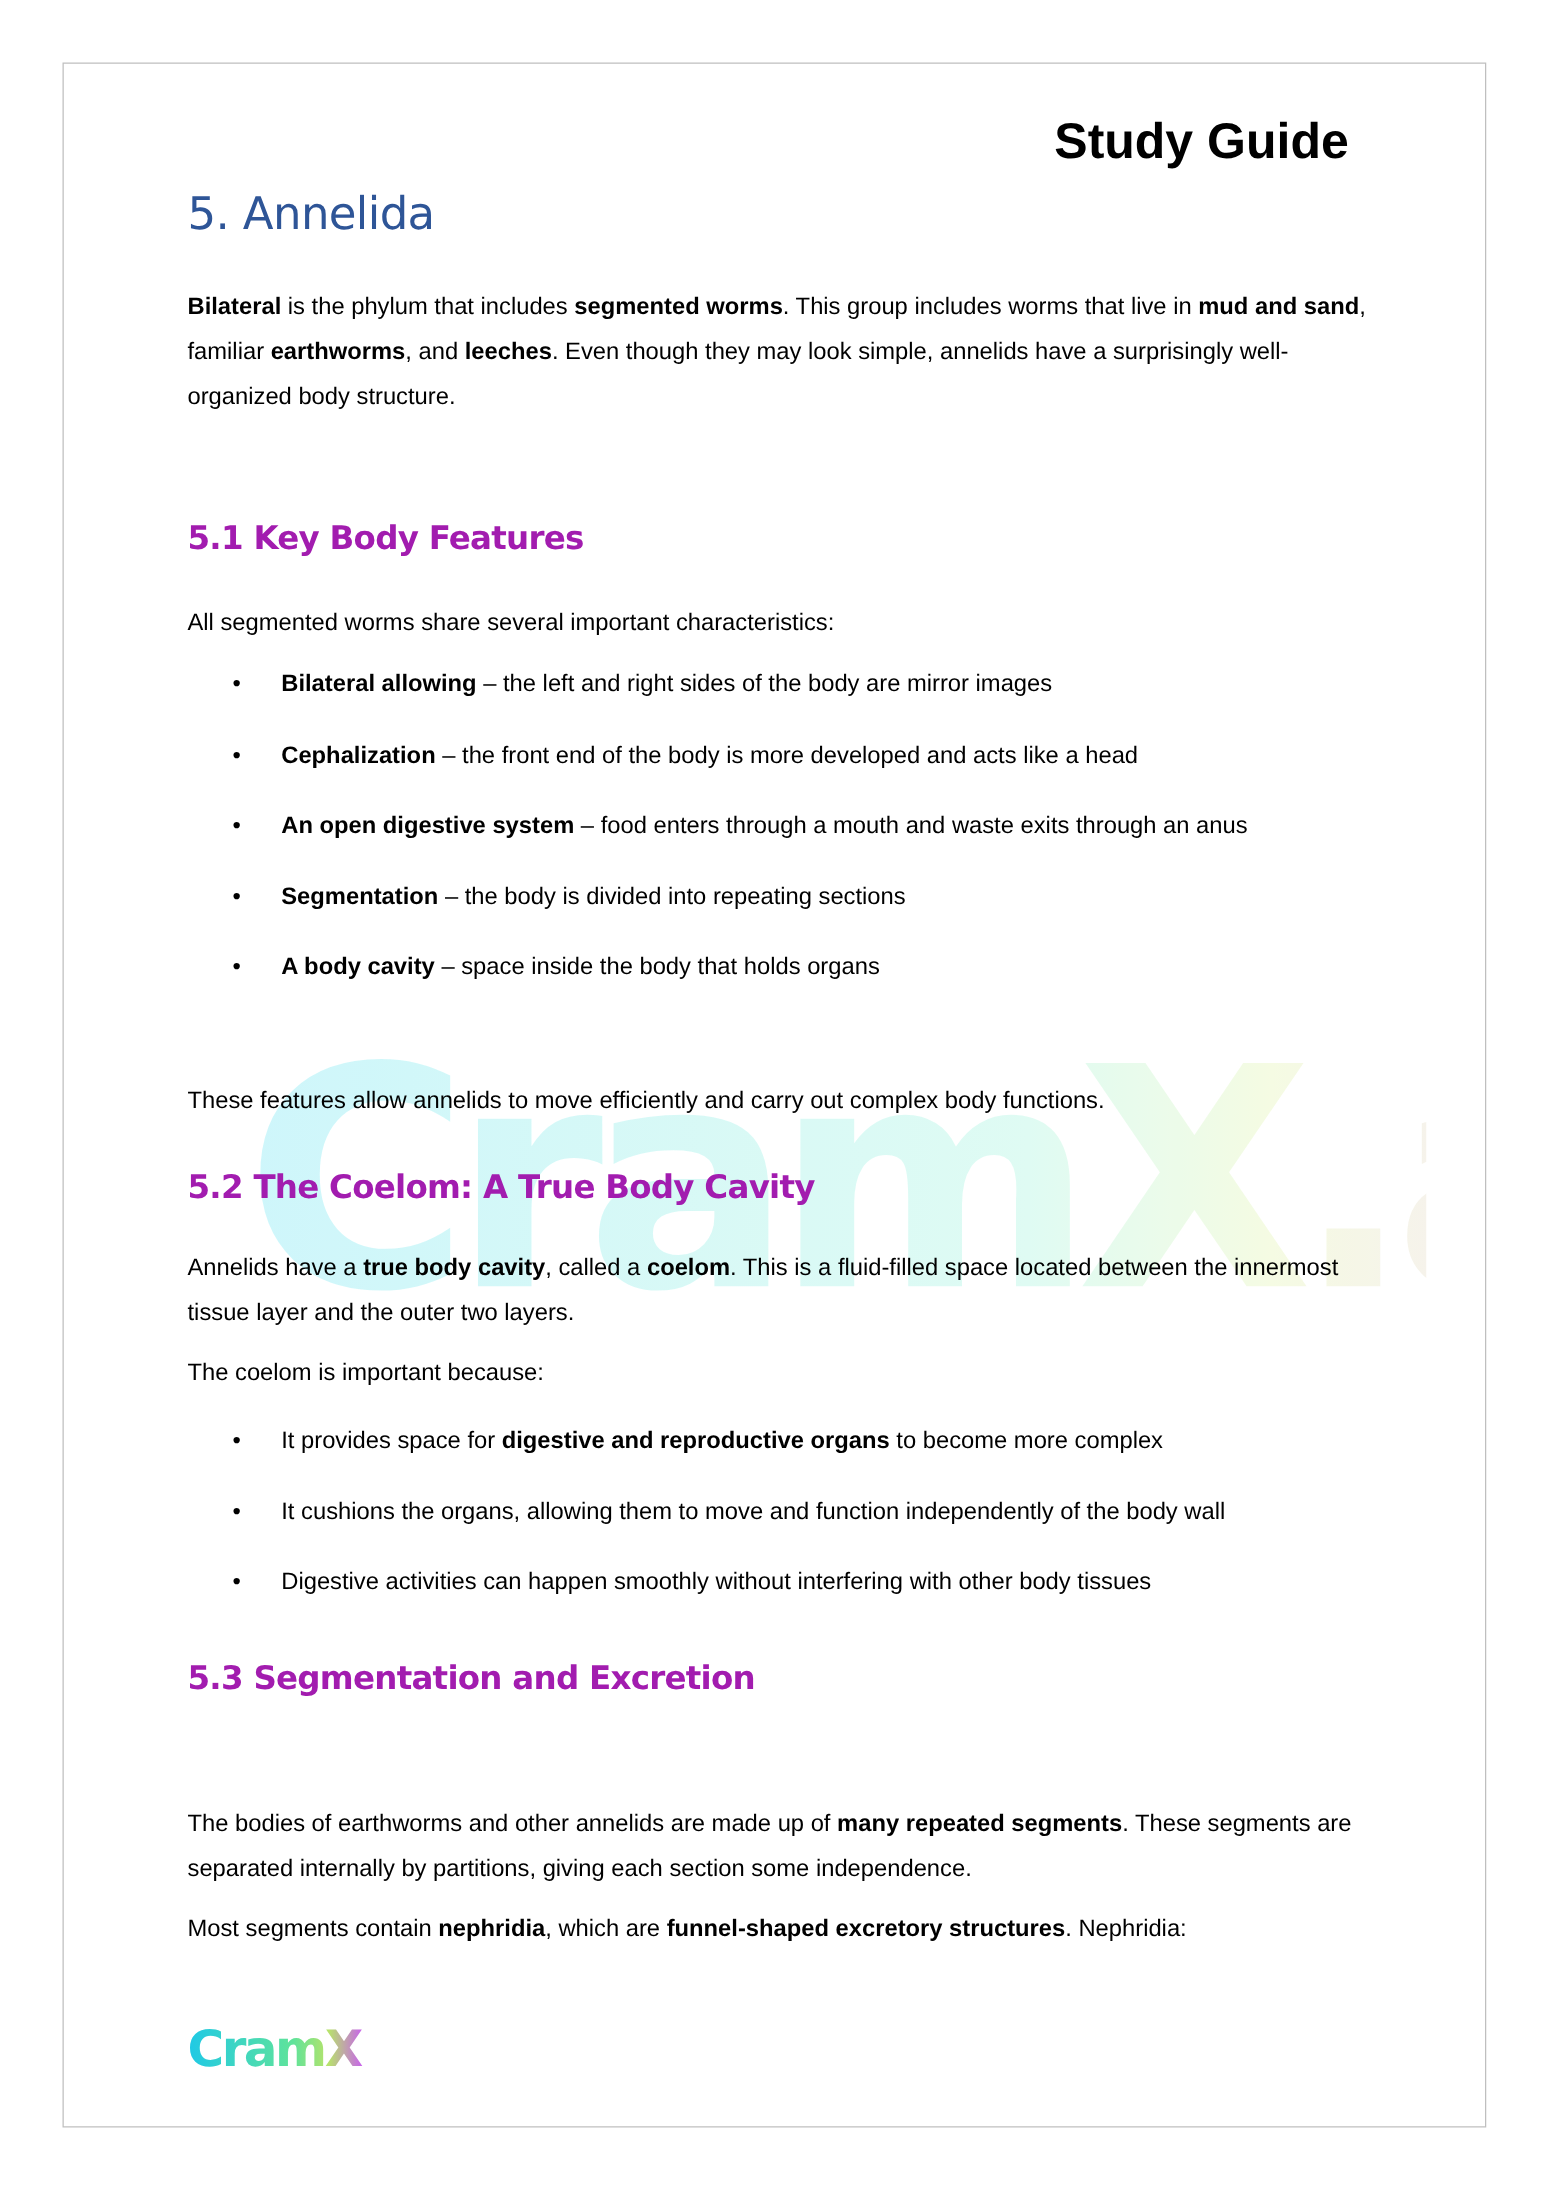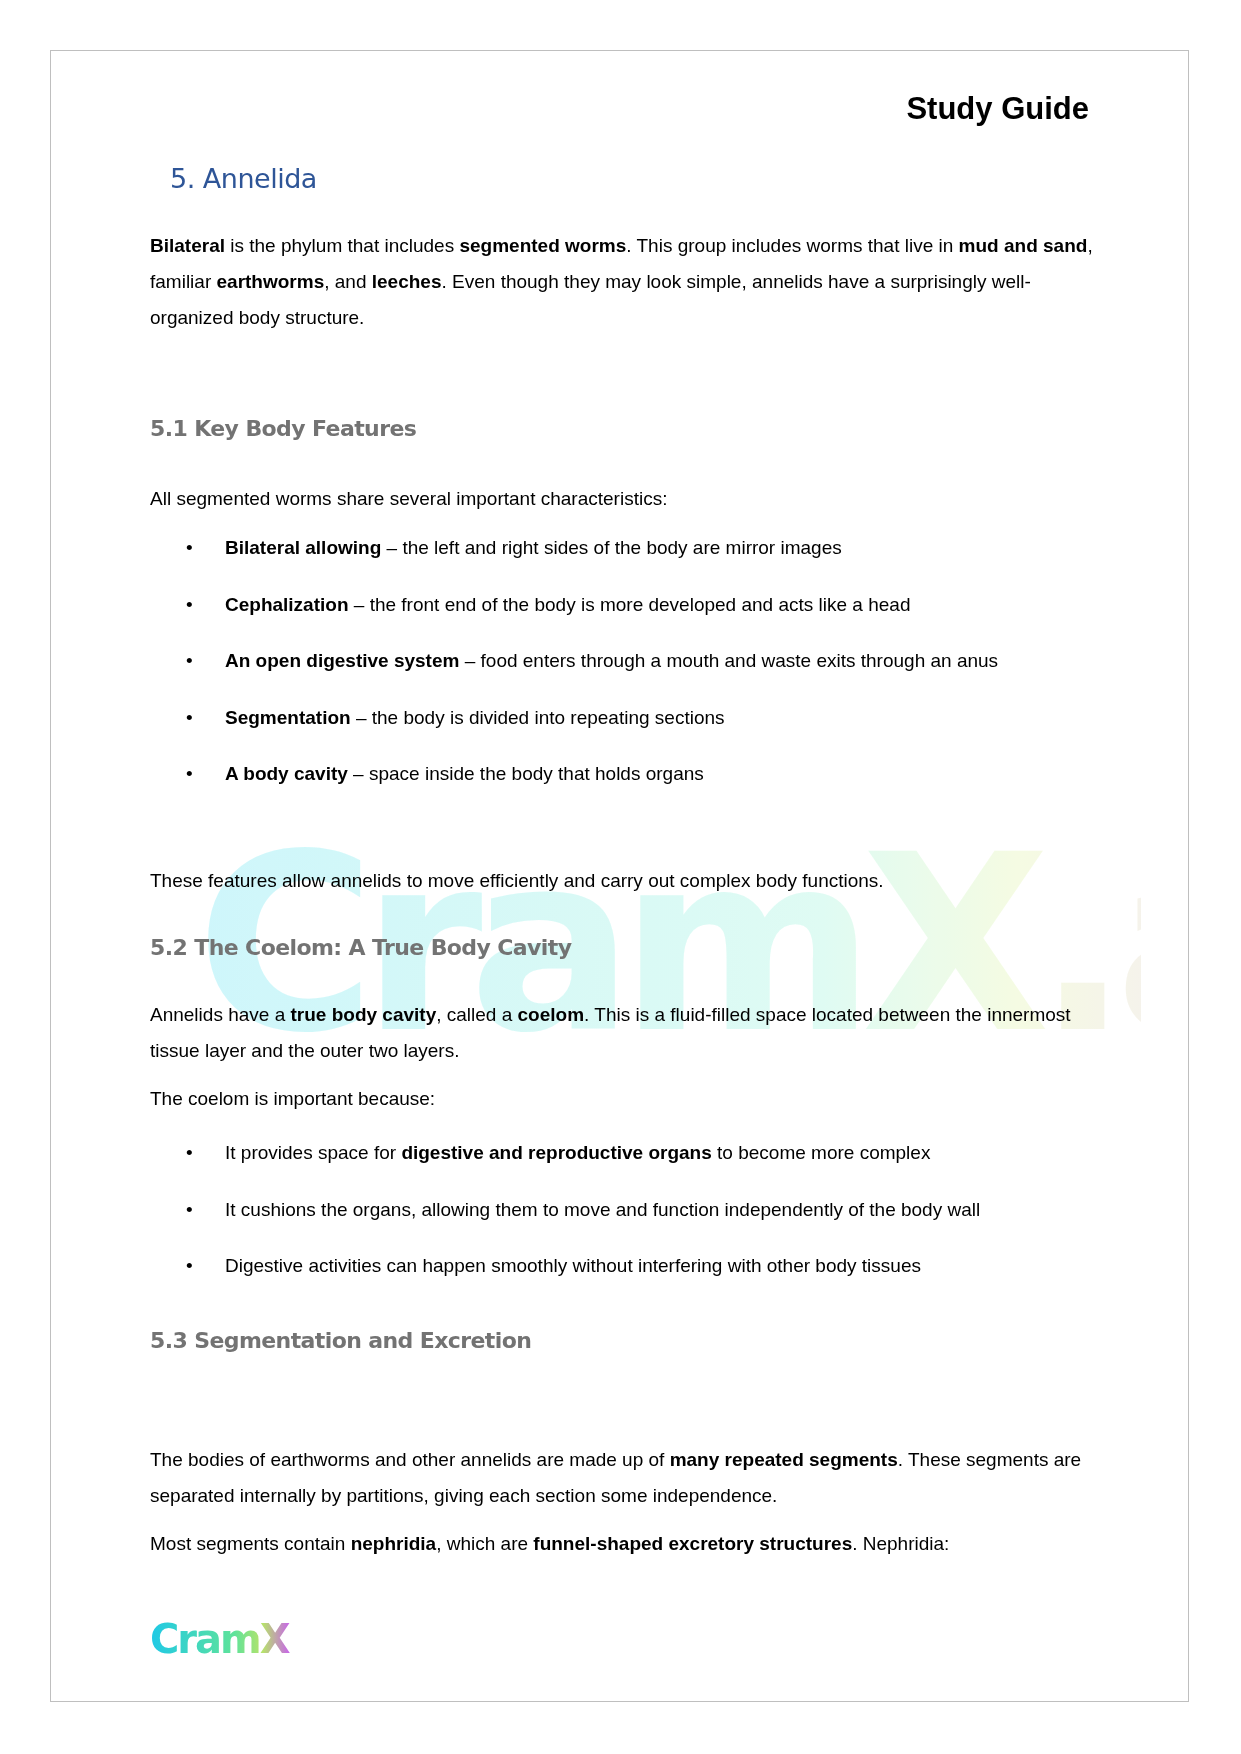--- a/index.html
+++ b/index.html
@@ -7,30 +7,30 @@
   .page {
     position: absolute; left: 50px; top: 50px; width: 1139px; height: 1652px;
     border: 1.5px solid #bfbfbf; box-sizing: border-box; background: #fff;
   }
   .watermark {
     position: absolute; left: 150px; top: 756px; width: 940px; height: 240px;
     pointer-events: none; z-index: 0;
   }
   .content { position: absolute; left: 0; top: 0; width: 100%; height: 100%; z-index: 1; }
   .doc-label {
-    position: absolute; right: 99px; top: 40px;
-    font-family: "Liberation Sans", sans-serif; font-weight: bold; font-size: 31px; color: #000;
+    position: absolute; right: 109px; top: 40px;
+    font-family: "Liberation Sans", sans-serif; font-weight: bold; font-size: 40px; color: #000;
   }
   .h1 {
-    position: absolute; left: 99px; top: 112px;
-    font-family: "DejaVu Sans", sans-serif; font-size: 27px; color: #2e5597; letter-spacing: -0.5px; margin-left: 20px;
+    position: absolute; left: 99px; top: 100px;
+    font-family: "DejaVu Sans", sans-serif; font-size: 36px; color: #2e5597; letter-spacing: -0.5px;
   }
   .h2 {
     position: absolute; left: 99px;
-    font-family: "DejaVu Sans", sans-serif; font-weight: bold; font-size: 22px; color: #737373; letter-spacing: -0.6px;
+    font-family: "DejaVu Sans", sans-serif; font-weight: bold; font-size: 26px; color: #a21caf; letter-spacing: -0.6px;
   }
   .para {
     position: absolute; left: 99px; width: 950px;
     font-family: "Liberation Sans", sans-serif; font-size: 19px; color: #000; line-height: 36px;
   }
   .para b { font-weight: bold; }
   .bullet {
     position: absolute; left: 99px; width: 950px;
     font-family: "Liberation Sans", sans-serif; font-size: 19px; color: #000; line-height: 24px;
   }

